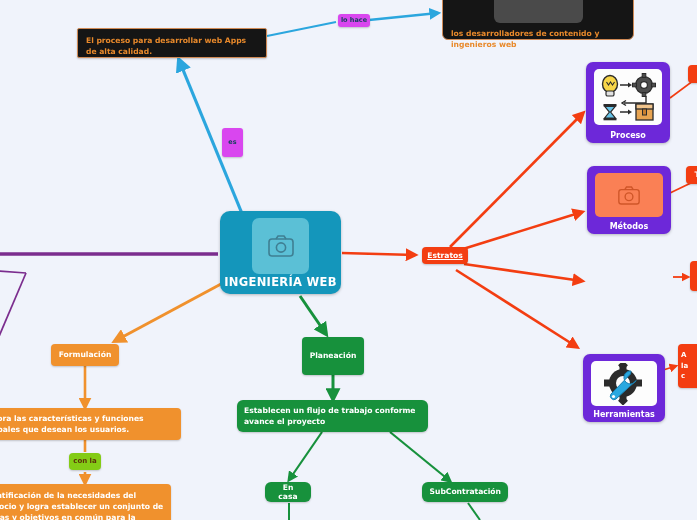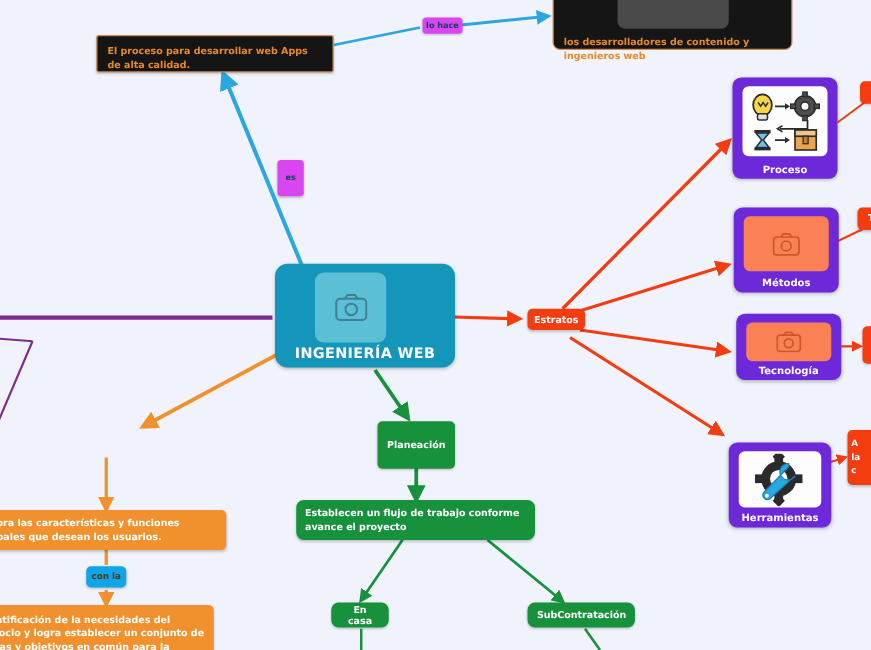--- a/index.html
+++ b/index.html
@@ -8,21 +8,21 @@
     background:#f0f3fb;
     font-family:"DejaVu Sans","Liberation Sans",sans-serif;
   }
   #canvas{position:absolute;inset:0;width:697px;height:520px;}
   #edges{position:absolute;left:0;top:0;width:697px;height:520px;pointer-events:none;}
 
   .node{position:absolute;box-sizing:border-box;color:#fff;font-weight:bold;}
 
   
   .central{
-    left:220px;top:211px;width:144px;height:83px;
+    left:220px;top:211px;width:121px;height:83px;
     background:#1496bb;border-radius:10px;
     box-shadow:0 1px 3px rgba(0,0,0,.25);
     display:flex;flex-direction:column;align-items:center;justify-content:flex-end;
     padding-bottom:5px;
   }
   .central .imgbox{
     position:absolute;left:32px;top:7px;width:57px;height:56px;
     background:#5bc0d6;border-radius:7px;
     display:flex;align-items:center;justify-content:center;
   }
@@ -60,21 +60,21 @@
   .redbox .inner{
     position:absolute;left:8px;top:7px;right:8px;height:56px;border-radius:5px;
     display:flex;align-items:center;justify-content:center;overflow:hidden;
   }
   .redbox .inner.white{background:#fdfdfd;}
   .redbox .inner.salmon{background:#fa8055;}
   .redbox .cap{font-size:8px;position:relative;z-index:2;}
 
   
   .orange{background:#f0912d;}
-  .lbl-orange{background:#0ea5e9;color:#5a3409;font-size:7px;font-weight:bold;}
+  .lbl-orange{background:#84cc16;color:#5a3409;font-size:7px;font-weight:bold;}
 
   
   .green{background:#17913c;}
 
   .txt{font-size:7.6px;line-height:1.45;padding:5px 7px;font-weight:bold;}
   .cap-sm{font-size:7.6px;padding:3px 7px;font-weight:bold;}
 </style>
 </head>
 <body style="background: rgb(240, 243, 251);">
 
@@ -153,21 +153,21 @@
   </div>
   <div class="node pill lbl-blue" style="left:338px;top:14px;width:32px;height:13px;">
     <span>lo hace</span>
   </div>
 
   <div class="node darknote rounded" style="left:442px;top:-18px;width:192px;height:58px;">
     <div class="imgbox"></div>
     <span>los desarrolladores de contenido y ingenieros web</span>
   </div>
 
-  <div class="node pill red cap-sm" style="left:422px;top:247px;width:46px;height:17px;">
+  <div class="node pill red cap-sm" style="left:422px;top:247px;width:46px;height:17px;text-decoration:underline;">
     <span>Estratos</span>
   </div>
 
   <div class="node redbox" style="left:586px;top:62px;width:84px;height:81px;">
     <div class="inner white">
       <svg width="62" height="48" viewBox="0 0 62 48">
 
         <ellipse cx="13" cy="11" rx="7.5" ry="8.5" fill="#f7d548" stroke="#2b2b2b" stroke-width="1.4"></ellipse>
         <rect x="9" y="18" width="8" height="5" rx="1.6" fill="#e2e2e2" stroke="#2b2b2b" stroke-width="1.2"></rect>
         <path d="M9.5,9 l2,3 l2,-3 l2,3 l2,-3" fill="none" stroke="#2b2b2b" stroke-width="1.1"></path>
@@ -218,30 +218,20 @@
         <path d="M8,4 L10,1 L16,1 L18,4" fill="none" stroke="#cf5528" stroke-width="1.6"></path>
         <circle cx="13" cy="12.5" r="4.6" fill="none" stroke="#cf5528" stroke-width="1.6"></circle>
       </svg>
     </div>
     <div class="cap">Métodos</div>
   </div>
   <div class="node pill red cap-sm" style="left:686px;top:166px;width:22px;height:18px;">
     <span>T</span>
   </div>
 
-  <div class="node redbox" style="left:589px;top:251px;width:84px;height:53px;">
-    <div class="inner salmon" style="height:31px;">
-      <svg width="20" height="17" viewBox="0 0 26 22">
-        <rect x="1" y="4" width="24" height="17" rx="3" fill="none" stroke="#cf5528" stroke-width="1.8"></rect>
-        <path d="M8,4 L10,1 L16,1 L18,4" fill="none" stroke="#cf5528" stroke-width="1.8"></path>
-        <circle cx="13" cy="12.5" r="4.6" fill="none" stroke="#cf5528" stroke-width="1.8"></circle>
-      </svg>
-    </div>
-    <div class="cap">Tecnología</div>
-  </div>
   <div class="node pill red cap-sm" style="left:690px;top:261px;width:22px;height:30px;">
     <span></span>
   </div>
 
   <div class="node redbox" style="left:583px;top:354px;width:82px;height:68px;">
     <div class="inner white" style="height:45px;">
       <svg width="44" height="42" viewBox="0 0 44 42">
         <g transform="translate(21,20)">
           <circle r="14" fill="#2b2b2b"></circle>
           <g fill="#2b2b2b">
@@ -259,20 +249,23 @@
       </svg>
     </div>
     <div class="cap">Herramientas</div>
   </div>
   <div class="node pill red left-text" style="left:678px;top:344px;width:28px;height:44px;font-size:7px;padding:4px 3px;white-space:pre-line;line-height:1.5;">
     <span>A
 la
 c</span>
   </div>
 
+  <div class="node pill orange cap-sm" style="left:51px;top:344px;width:68px;height:22px;">
+    <span>Formulación</span>
+  </div>
   <div class="node pill orange txt left-text" style="left:-23px;top:408px;width:204px;height:32px;">
     <span>Valora las características y funciones globales que desean los usuarios.</span>
   </div>
   <div class="node pill lbl-orange" style="left:69px;top:453px;width:32px;height:17px;">
     <span>con la</span>
   </div>
   <div class="node pill orange txt left-text" style="left:-24px;top:484px;width:195px;height:40px;align-items:flex-start;padding-top:6px;">
     <span>Identificación de la necesidades del negocio y logra establecer un conjunto de metas y objetivos en común para la construcción de</span>
   </div>
 

